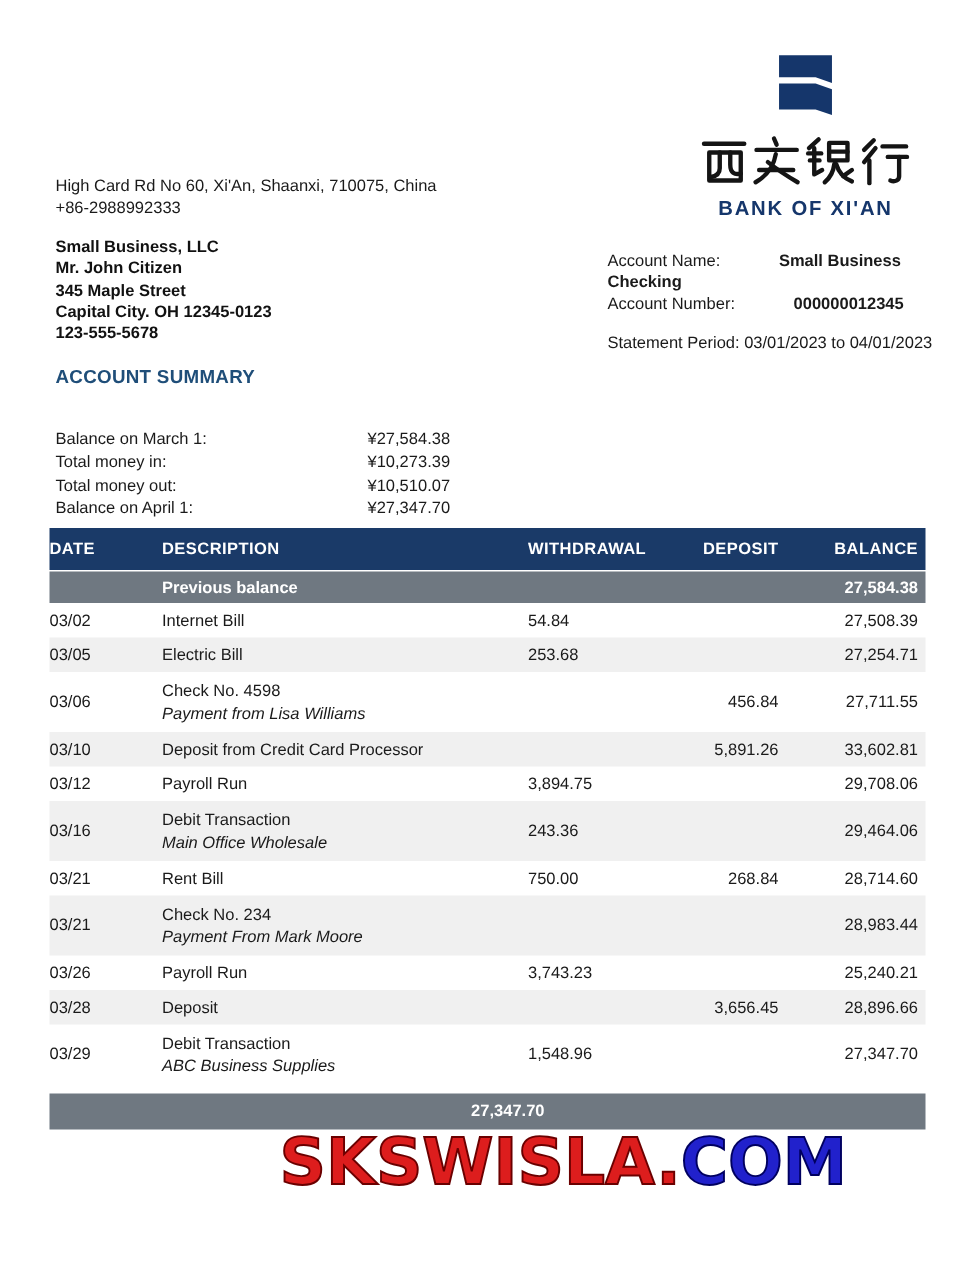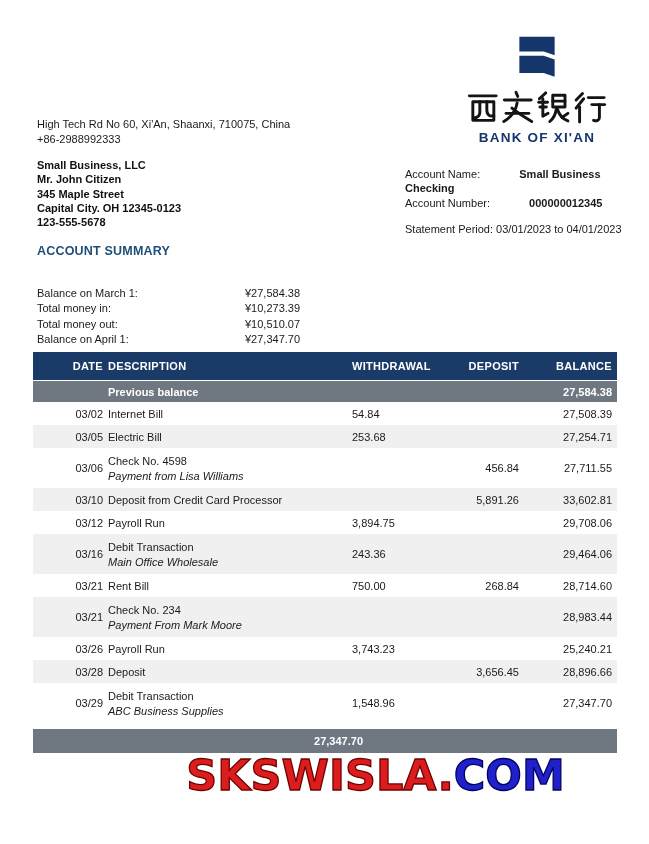--- a/index.html
+++ b/index.html
@@ -27,21 +27,21 @@
   .summary-row{display:flex;}
   .summary-row .label{width:208px;}
   
   .stmt-table{position:absolute;left:33px;top:352px;width:584px;font-size:11px;}
   .thead{display:flex;height:28px;background:var(--header-bg,#1a3a68);color:#fff;font-weight:600;letter-spacing:.3px;align-items:center;}
   .band{display:flex;height:21px;background:var(--band-bg,#6f7881);color:#fff;font-weight:bold;align-items:center;margin-top:1px;}
   .band.ending{height:24px;margin-top:6px;}
   .trow{display:flex;height:23px;align-items:center;}
   .trow.two{height:40px;}
   .trow.alt{background:var(--stripe-bg,#f0f0f0);}
-  .col-date{width:70px;text-align:right;flex:none;}
+  .col-date{width:70px;text-align:left;flex:none;}
   .col-desc{width:249px;padding-left:5px;box-sizing:border-box;flex:none;
             display:flex;flex-direction:column;justify-content:center;gap:3px;}
   .col-wd{width:90px;flex:none;}
   .col-dp{width:80px;text-align:right;padding-right:3px;box-sizing:border-box;flex:none;}
   .col-bal{width:95px;text-align:right;padding-right:5px;box-sizing:border-box;flex:none;}
   .d2{font-style:italic;}
   .d2:empty{display:none;}
   
   .watermark{position:absolute;top:750px;left:0;width:649px;box-sizing:border-box;
              padding-left:102px;text-align:center;font-family:"DejaVu Sans",sans-serif;
@@ -88,21 +88,21 @@
       <path d="M193,29 V55"></path>
       <path d="M208,13 H235"></path>
       <path d="M214,25 H236"></path>
       <path d="M227,25 V47 C227,52 222,54 217,52"></path>
     </svg>
   </div>
   <div class="bank-name">BANK OF XI'AN</div>
 </div>
 
 <div class="sender">
-  <div>High Tech Rd No 60, Xi'An, Shaanxi, 710075, China</div>
+  <div>High Card Rd No 60, Xi'An, Shaanxi, 710075, China</div>
   <div>+86-2988992333</div>
 </div>
 
 <div class="recipient">
   <div>Small Business, LLC</div>
   <div>Mr. John Citizen</div>
   <div>345 Maple Street</div>
   <div>Capital City. OH 12345-0123</div>
   <div>123-555-5678</div>
 </div>

